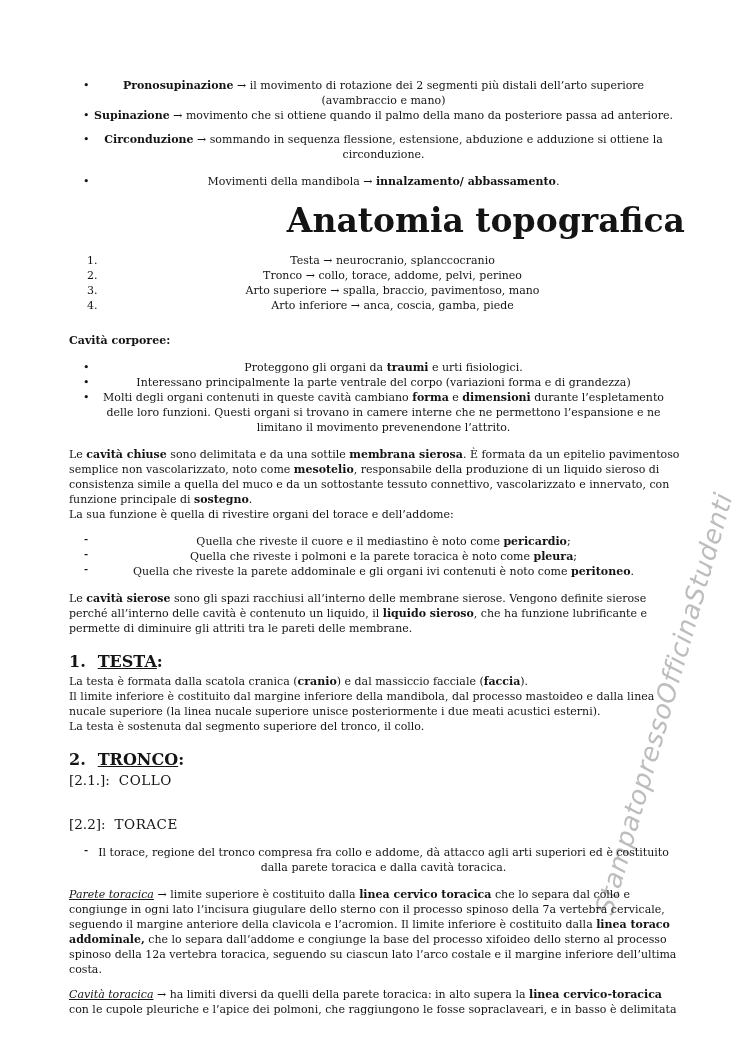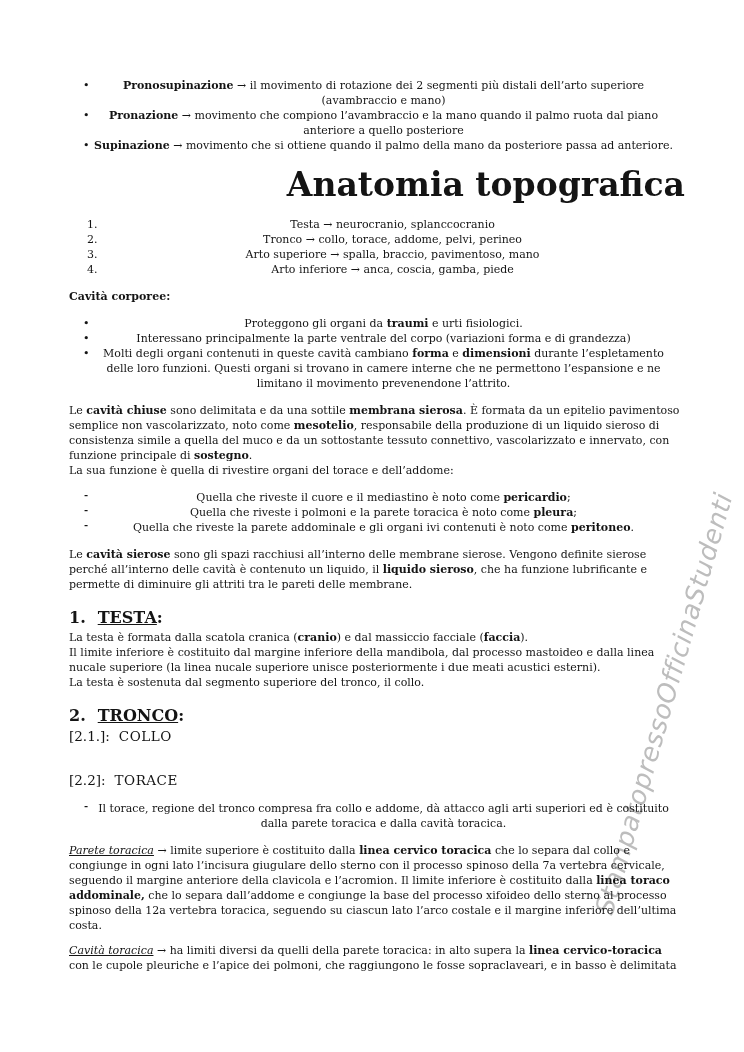--- a/index.html
+++ b/index.html
@@ -41,42 +41,43 @@
   .movements li.gap2{margin-top:12px;}
   h1{
     font-size:33px;line-height:40px;
     font-weight:bold;margin:7px 0 5px 0;
     letter-spacing:0px;
     text-align:right;
   }
   .regions{counter-reset:reg;}
   .regions li{counter-increment:reg;position:relative;padding-left:31px;}
   .regions li::before{content:counter(reg) ".";position:absolute;left:6px;}
-  .heading-line{font-weight:bold;margin-top:12px;}
+  .heading-line{font-weight:bold;margin-top:20px;}
   .para{margin-top:10px;}
   h2{font-size:16px;line-height:19px;margin:16px 0 3px 0;font-weight:bold;}
   h2 .num{margin-right:12px;}
   .subhead{font-size:13.5px;line-height:17px;margin:0 0 1px 0;}
   .subhead .name{margin-left:9px;letter-spacing:0.5px;}
   .subhead.torace{margin-top:27px;}
   .tight{margin-top:0;}
 </style>
 </head>
 <body>
 
 <div class="page">
 
   <div class="watermark">StampatopressoOfficinaStudenti</div>
 
   <div class="content">
 
     <ul class="bullets movements">
       <li><span class="b">Pronosupinazione</span><span> → il movimento di rotazione dei 2 segmenti più distali dell’arto superiore (avambraccio e mano)</span></li>
-      <li><span class="b">Pronazione</span><span> → movimento che compiono l’avambraccio e la mano quando il palmo ruota dal piano anteriore a quello posteriore</span></li>
       <li><span class="b">Supinazione</span><span> → movimento che si ottiene quando il palmo della mano da posteriore passa ad anteriore.</span></li>
+      <li class="gap"><span class="b">Circonduzione</span><span> → sommando in sequenza flessione, estensione, abduzione e adduzione si ottiene la circonduzione.</span></li>
+      <li class="gap2"><span>Movimenti della mandibola → </span><span class="b">innalzamento/ abbassamento</span><span>.</span></li>
     </ul>
 
     <h1>Anatomia topografica</h1>
 
     <ol class="regions">
       <li>Testa → neurocranio, splanccocranio</li>
       <li>Tronco → collo, torace, addome, pelvi, perineo</li>
       <li>Arto superiore → spalla, braccio, pavimentoso, mano</li>
       <li>Arto inferiore → anca, coscia, gamba, piede</li>
     </ol>

